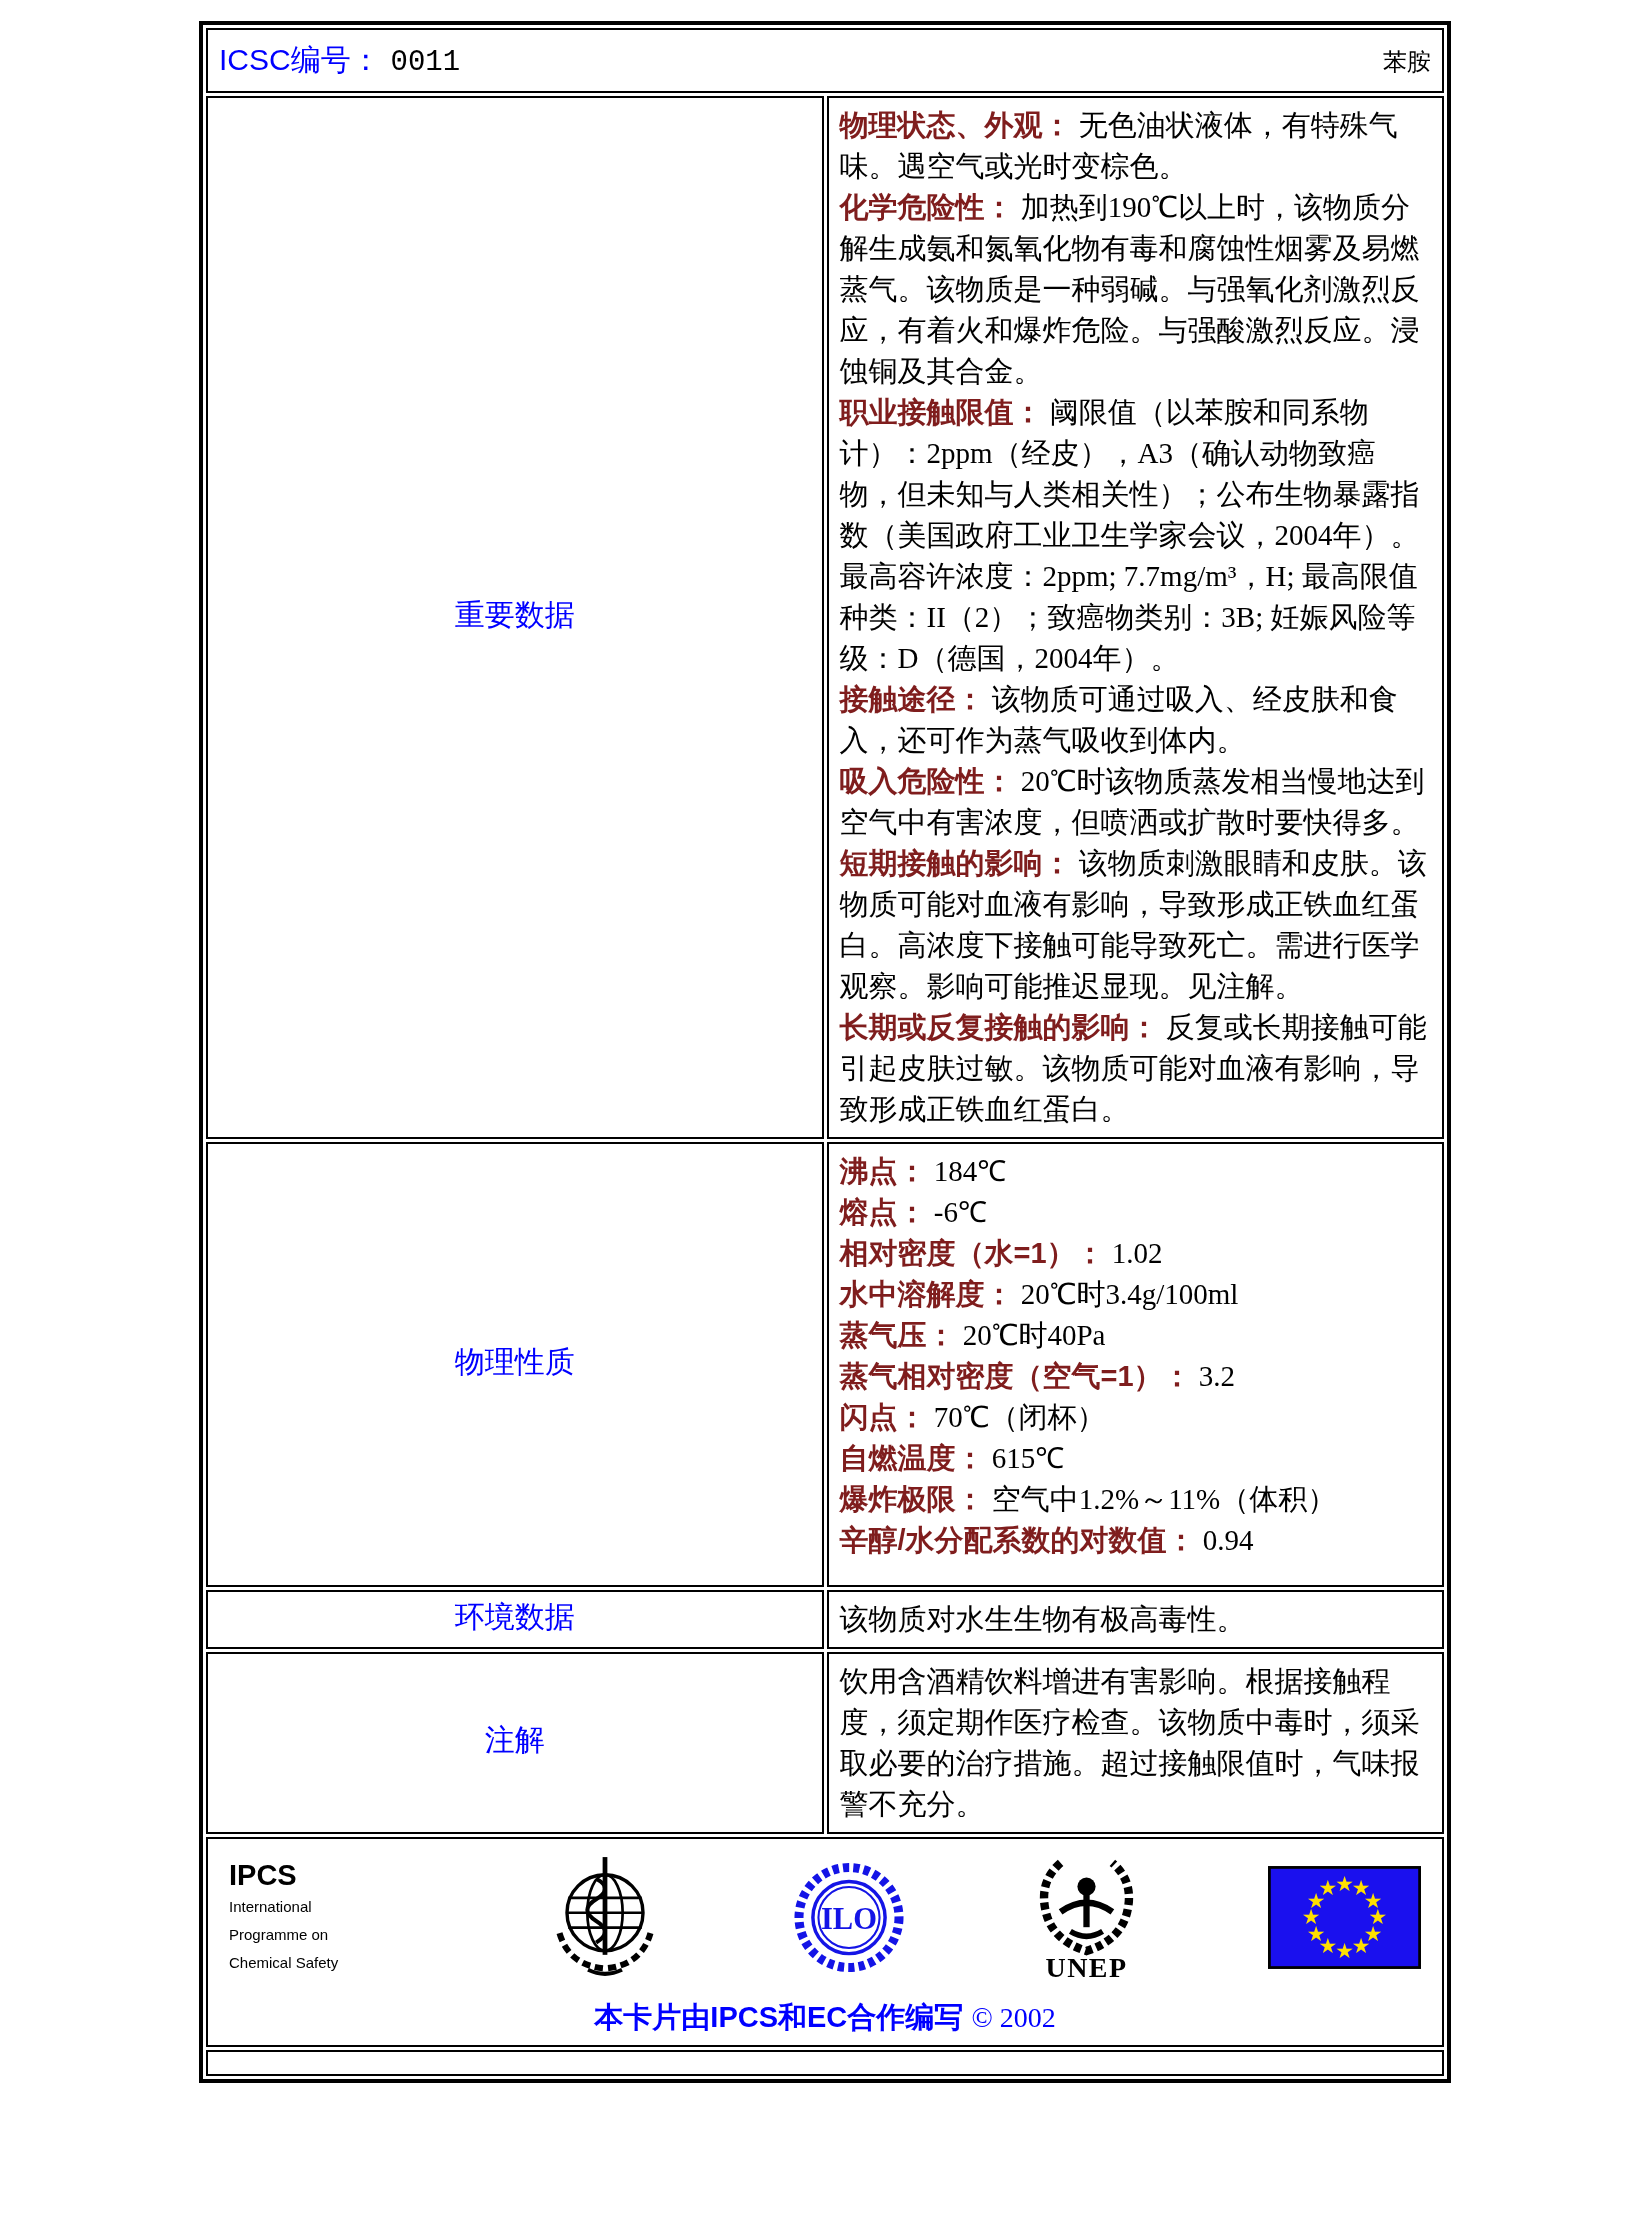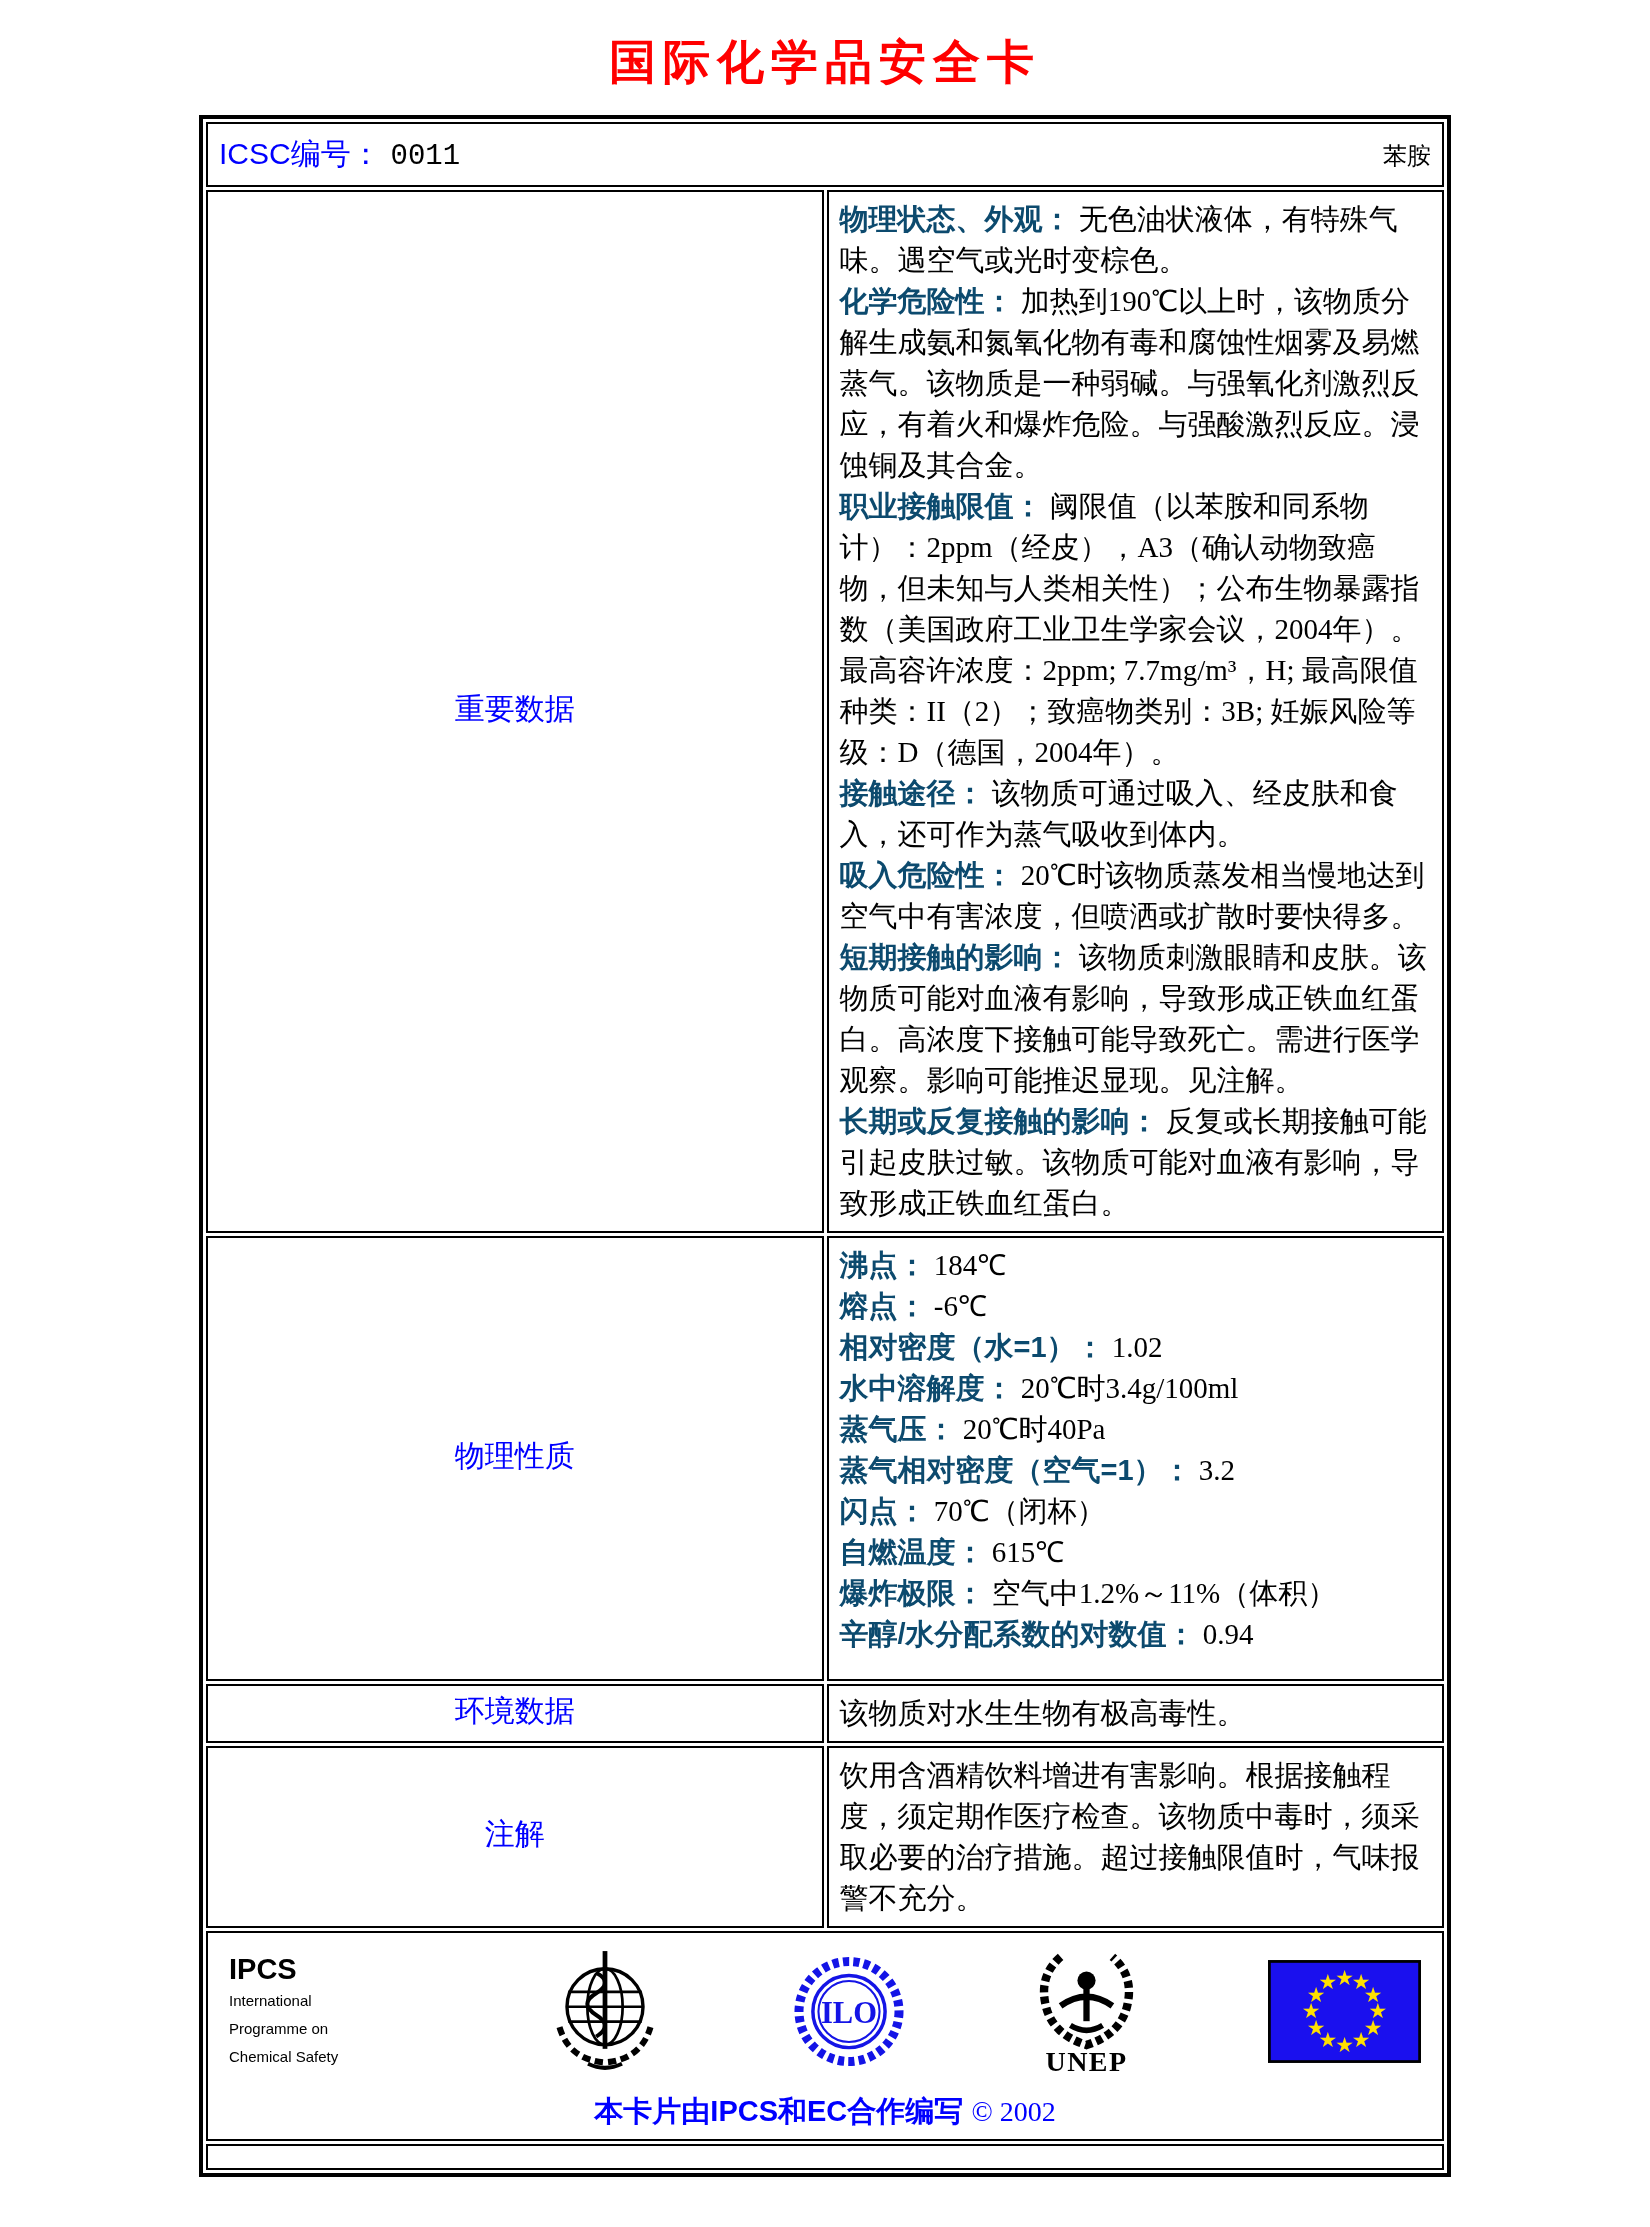--- a/index.html
+++ b/index.html
@@ -29,21 +29,21 @@
   }
   td.header-cell{
     padding:9.8px 11px;font-size:30px;
   }
   .header-flex{display:flex;justify-content:space-between;align-items:baseline;}
   .icsc-label{color:#0000ff;font-family:"Liberation Sans", sans-serif;}
   .icsc-number{font-family:"Liberation Mono", monospace;font-size:29px;padding-left:9.8px;}
   .chem-name{font-size:24px;}
   .para{margin:0;}
   .inline-label{
-    color:#0c4a6e;font-family:"Liberation Sans", sans-serif;font-weight:bold;
+    color:#7f1d1d;font-family:"Liberation Sans", sans-serif;font-weight:bold;
   }
   .prop-line{white-space:normal;}
   .legal-cell{padding:11px 11px;font-size:28px;line-height:39px;vertical-align:middle;}
   .logos-cell{padding:9.8px 21px 7px 21px;vertical-align:top;margin-top:12px;}
   .logos-strip{
     display:flex;align-items:center;justify-content:space-between;height:139px;
   }
   .ipcs-block{font-family:"Liberation Sans", sans-serif;width:188px;}
   .ipcs-acronym{font-size:29px;font-weight:bold;line-height:35px;}
   .ipcs-line{font-size:15px;line-height:28px;}
@@ -57,21 +57,20 @@
     font-family:"Liberation Sans", sans-serif;font-size:29px;font-weight:bold;
   }
   .copyright{font-weight:normal;font-family:"Liberation Serif", serif;font-size:28px;}
   svg{display:block;}
 </style>
 </head>
 <body>
 
 <div class="page">
 
-  <div class="main-title">国际化学品安全卡</div>
 
   <table class="card">
 
     <tbody>
         <tr>
       <td class="header-cell" colspan="2">
         <div class="header-flex">
           <span>
             <span class="icsc-label">ICSC编号：</span><span class="icsc-number">0011</span>
           </span>

